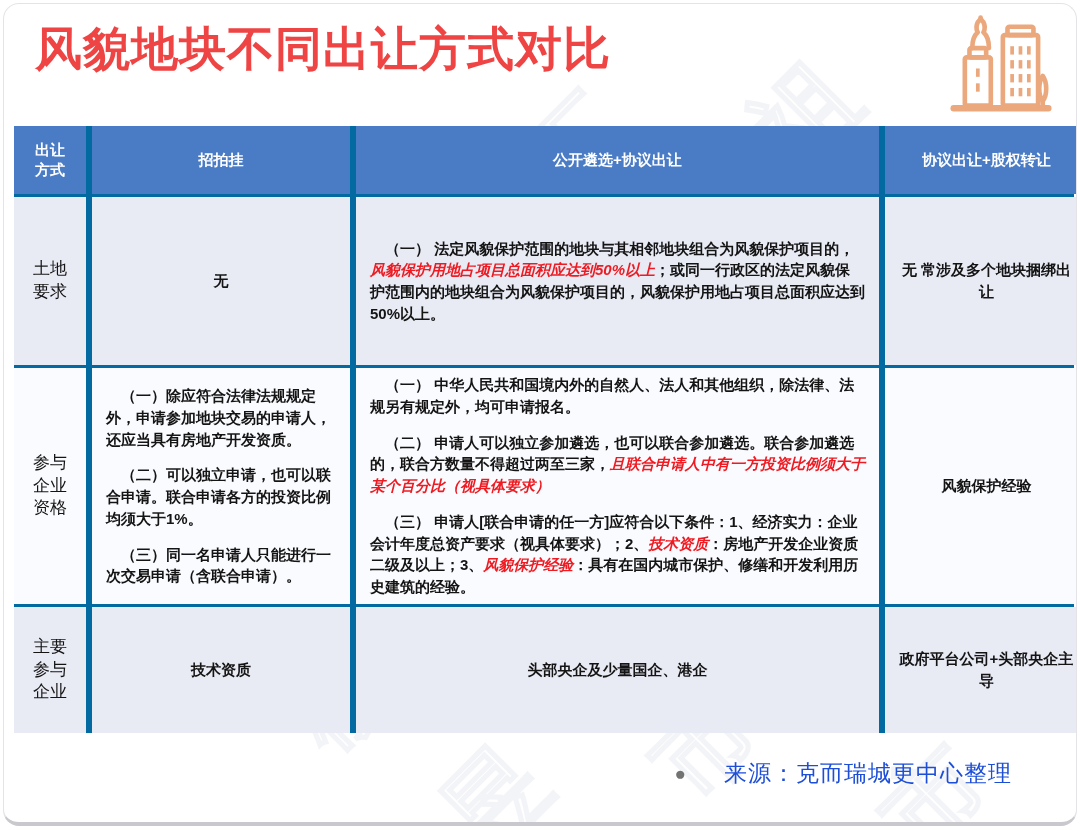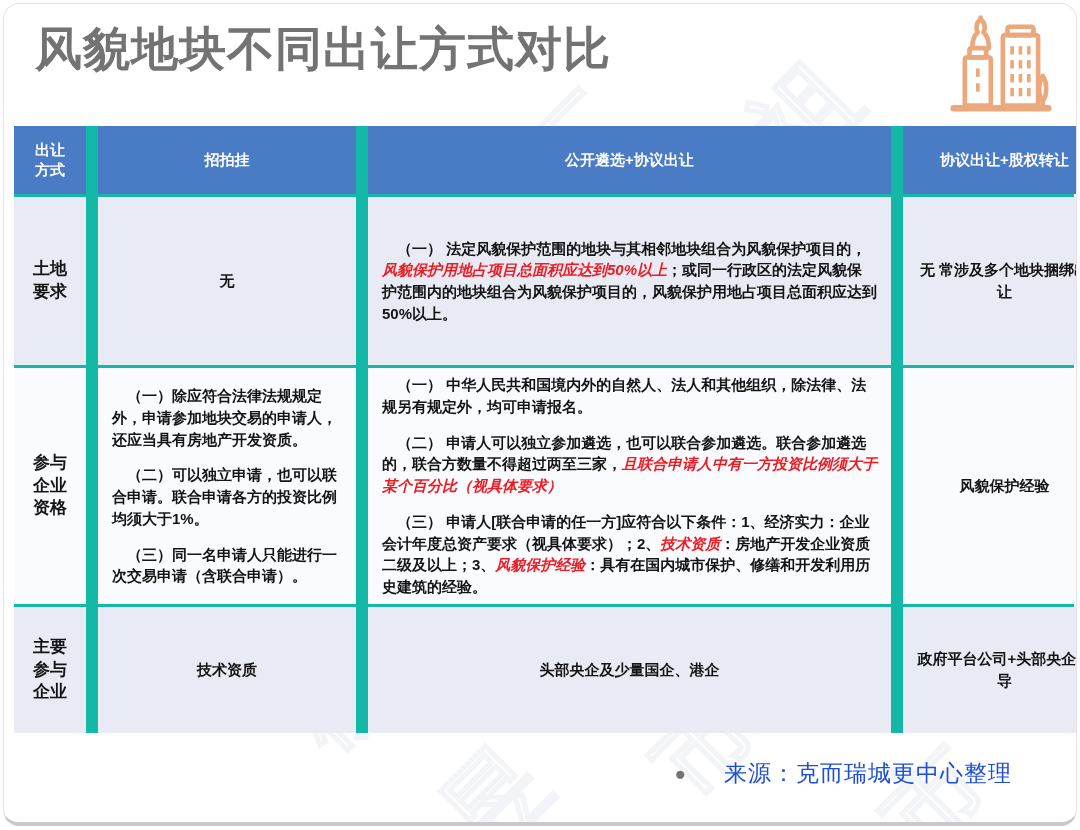--- a/index.html
+++ b/index.html
@@ -11,48 +11,48 @@
   }
   .card{
     position:absolute;left:3px;top:3px;width:1072px;height:818px;
     background:#fff;border:1px solid #e4e4e8;border-bottom:4px solid #c8c8cd;
     border-radius:16px;overflow:hidden;
   }
   
   .titlebar{position:absolute;left:0;top:0;width:100%;height:120px;}
   h1.title{
     position:absolute;left:31px;top:14px;margin:0;
-    font-size:47px;font-weight:900;letter-spacing:1px;color:#737373;
+    font-size:47px;font-weight:900;letter-spacing:1px;color:#ef4444;
   }
   .logo{position:absolute;right:24px;top:4px;width:102px;height:108px;}
   
   .wm{
     position:absolute;font-size:100px;font-weight:700;pointer-events:none;
     color:transparent;-webkit-text-stroke:2px rgba(135,145,175,0.10);
     transform:rotate(-45deg);user-select:none;line-height:1;
   }
   .wm1{left:520px;top:95px}.wm2{left:750px;top:60px}.wm3{left:935px;top:150px}
   .wm4{left:225px;top:255px}.wm5{left:60px;top:430px}.wm6{left:510px;top:300px}
   .wm7{left:760px;top:330px}.wm8{left:285px;top:640px}.wm9{left:650px;top:690px}
   .wm10{left:945px;top:600px}.wm11{left:440px;top:745px}.wm12{left:880px;top:745px}
   
   .tbl{
     position:absolute;left:10px;top:122px;width:1060px;
     display:grid;grid-template-columns:72px 258px 523px 203px;
     grid-template-rows:68px 168px 236px 126px;
-    gap:3px 12px;background:#14b8a6;
+    gap:3px 6px;background:#0369a1;
   }
   .c{display:flex;}
   .th{
     background:#4a7bc5;color:#fff;font-weight:700;font-size:15px;
     align-items:center;justify-content:center;text-align:center;line-height:1.35;
   }
   .th .narrow{width:2.3em;}
   .rowlabel{
-    font-weight:700;font-size:17px;color:#141414;line-height:1.35;
+    font-weight:400;font-size:17px;color:#141414;line-height:1.35;
     align-items:center;justify-content:center;text-align:center;
   }
   .rowlabel .narrow{width:2.3em;}
   .alt{background:#e8eaf4;}
   .lite{background:#fafbfe;}
   .cell{font-weight:700;font-size:15px;line-height:1.45;color:#141414;}
   .cell.center{align-items:center;justify-content:center;text-align:center;padding:6px 10px;}
   .cell.paras{flex-direction:column;justify-content:center;padding:8px 14px;}
   .cell.paras p{margin:7px 0;text-indent:1em;}
   .red, span.red{color:#ee1b22;font-style:italic;}

